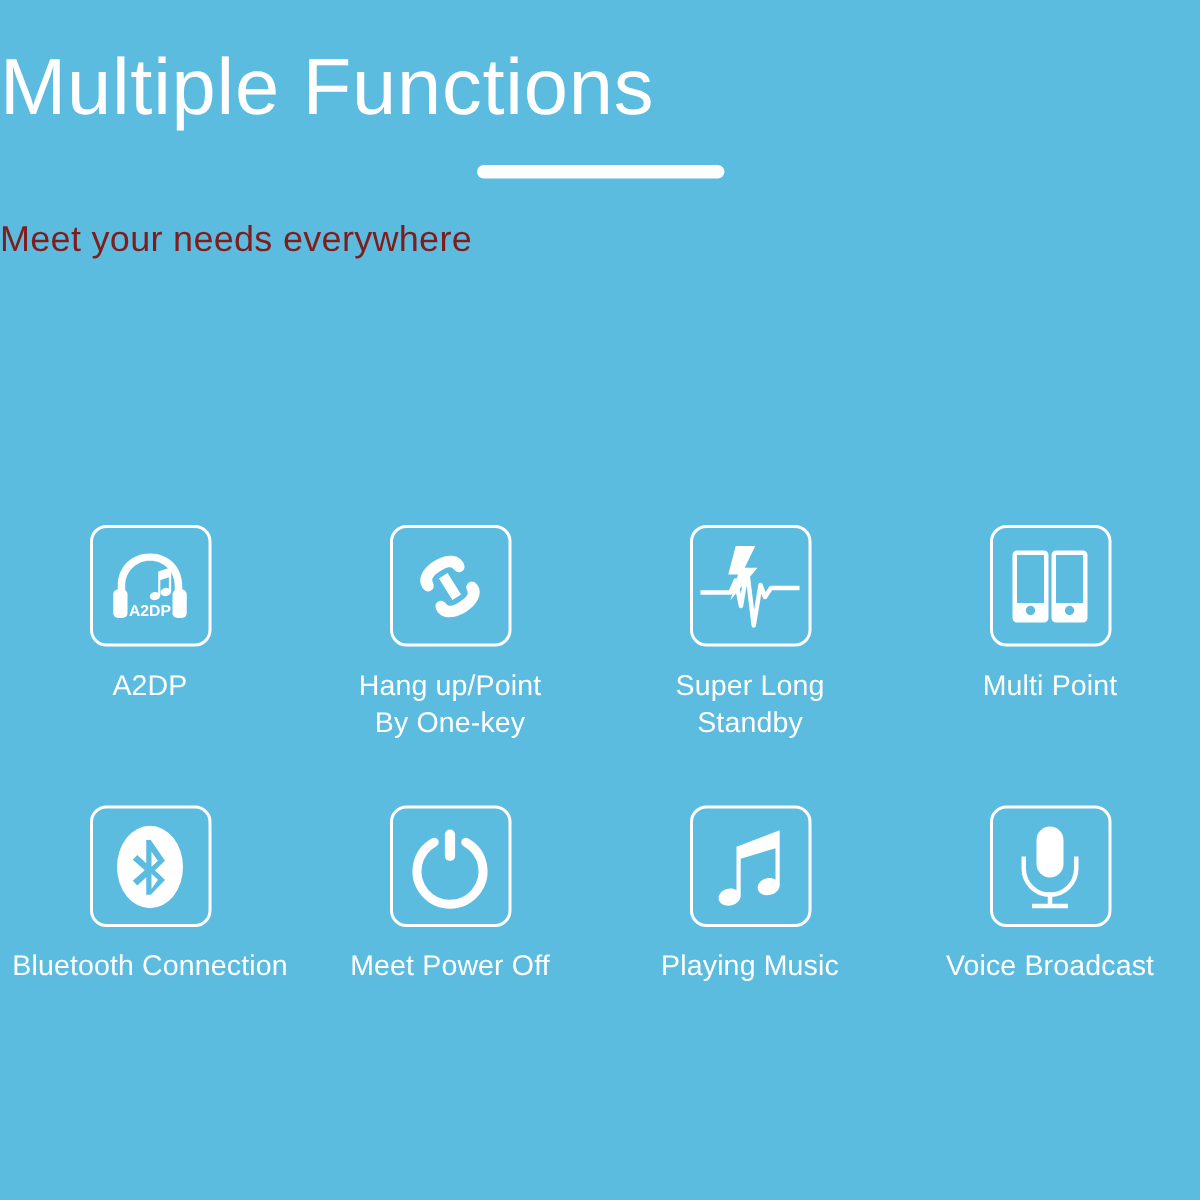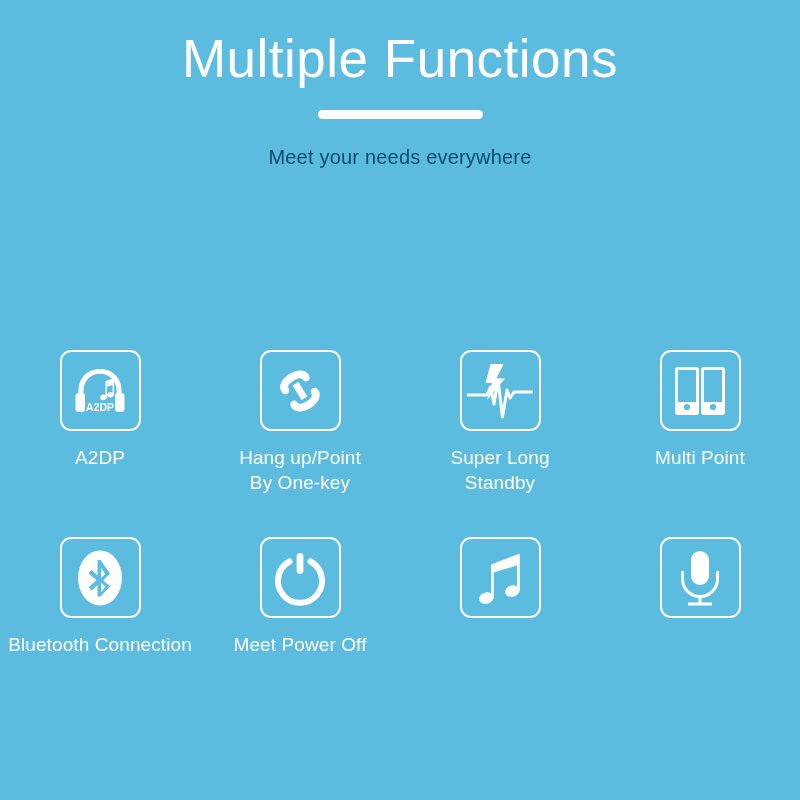--- a/index.html
+++ b/index.html
@@ -21,44 +21,44 @@
     background: #5bbce0;
     box-sizing: border-box;
   }
 
   
   .header {
     position: absolute;
     top: 0;
     left: 0;
     width: 800px;
-    text-align: center;
+    text-align: left;
   }
   .title {
     margin: 0;
     padding-top: 30px;
     font-size: 53px;
     font-weight: 400;
     line-height: 1.1;
     color: #ffffff;
     letter-spacing: 0.5px;
   }
   .divider {
     width: 165px;
     height: 9px;
     border-radius: 5px;
     background: #fdfdfd;
     margin: 22px auto 0 auto;
   }
   .subtitle {
     margin: 0;
     padding-top: 27px;
-    font-size: 20px;
+    font-size: 24px;
     font-weight: 400;
-    color: #0c4a6e;
+    color: #7f1d1d;
     letter-spacing: 0.2px;
   }
 
   
   .grid {
     position: absolute;
     top: 330px;
     left: 0;
     width: 800px;
     display: flex;
@@ -203,30 +203,32 @@
       </div>
 
       <div class="cell">
         <div class="icon-box">
           <span>
             <svg width="48" height="56" viewBox="0 0 48 56">
               <path d="M15 14.5 L15 43.5 C13.2 42.2 10.5 41.9 8 42.9 C4.2 44.3 2.2 47.8 3.5 50.7 C4.8 53.5 8.9 54.6 12.7 53.2 C15.8 52 17.8 49.5 17.8 47.1 L17.8 22.5 L41 15.5 L41 36.5 C39.2 35.2 36.5 34.9 34 35.9 C30.2 37.3 28.2 40.8 29.5 43.7 C30.8 46.5 34.9 47.6 38.7 46.2 C41.8 45 43.8 42.5 43.8 40.1 L43.8 3.5 Z" fill="#ffffff"></path>
             </svg>
           </span>
         </div>
+        <div class="caption">Playing Music</div>
       </div>
 
       <div class="cell">
         <div class="icon-box">
           <span>
             <svg width="52" height="58" viewBox="0 0 52 58">
               <rect x="17" y="2" width="18" height="34" rx="9" fill="#ffffff"></rect>
               <path d="M8.5 22 L8.5 30 A17.5 17.5 0 0 0 43.5 30 L43.5 22" fill="none" stroke="#ffffff" stroke-width="3"></path>
               <rect x="24.5" y="46" width="3" height="9" fill="#ffffff"></rect>
               <rect x="14" y="53.5" width="24" height="3" fill="#ffffff"></rect>
             </svg>
           </span>
         </div>
+        <div class="caption">Voice Broadcast</div>
       </div>
     </div>
 
   </div>
 </div>
 
 </body></html>

